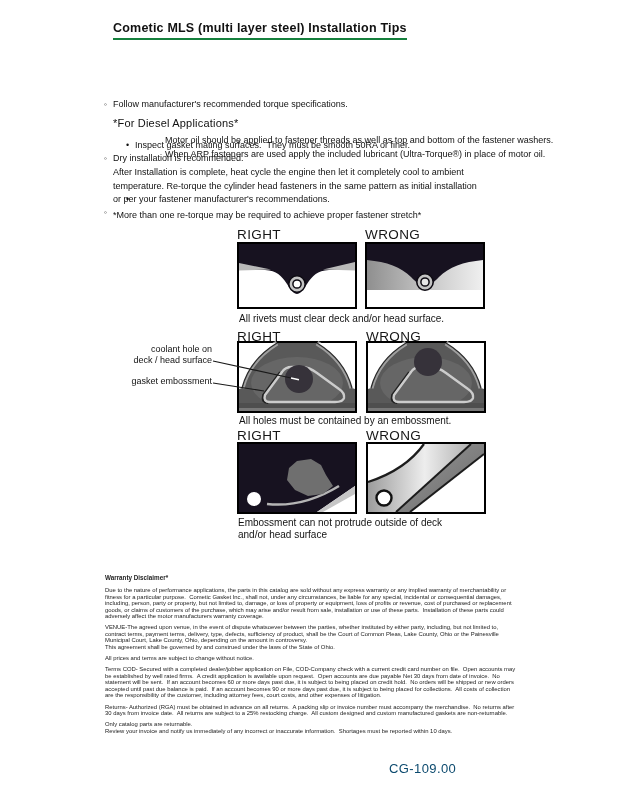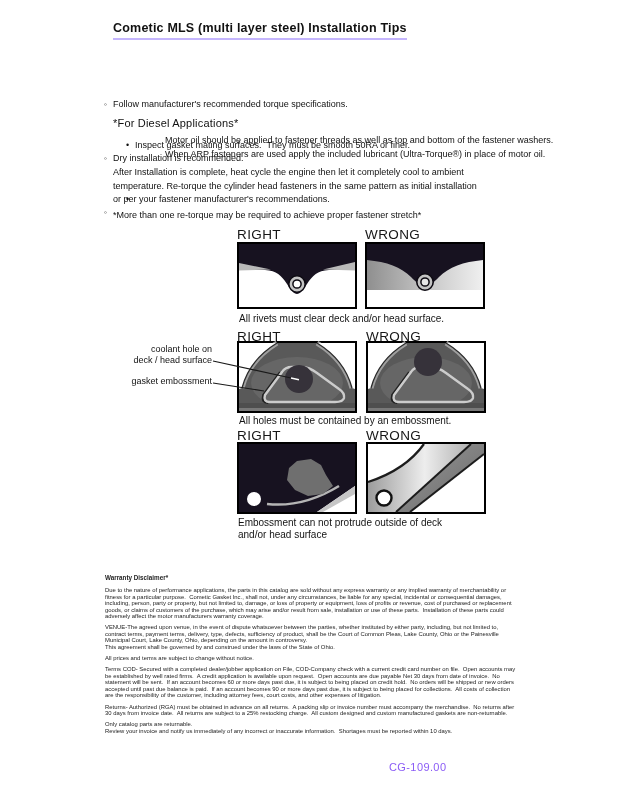--- a/index.html
+++ b/index.html
@@ -1,34 +1,34 @@
 <!DOCTYPE html>
 <html><head>
 <meta charset="utf-8">
 <style>
   html,body{margin:0;padding:0;background:#ffffff;}
   .page{position:relative;width:618px;height:800px;background:#ffffff;overflow:hidden;
         font-family:"Liberation Sans",sans-serif;color:#111;}
   .abs{position:absolute;}
-  .title{font-size:12.5px;font-weight:bold;border-bottom:2px solid #c4b5fd;padding-bottom:3px;
+  .title{font-size:12.5px;font-weight:bold;border-bottom:2px solid #15803d;padding-bottom:3px;
          letter-spacing:.2px;white-space:nowrap;}
   .bullets{font-size:9px;line-height:13.5px;white-space:pre-wrap;}
   .b-row{display:flex;}
   .b-marker{width:9px;flex:0 0 9px;font-size:8px;}
   .sb-row{display:flex;padding-left:22px;}
   .sb-marker{width:9px;flex:0 0 9px;font-size:9px;}
   .h2{font-size:11px;font-weight:normal;letter-spacing:.2px;}
   .body-text{font-size:9px;line-height:13.5px;white-space:pre-wrap;}
   .panel-label{font-size:13.5px;letter-spacing:.4px;width:120px;color:#161616;}
   .caption{font-size:10px;color:#141414;white-space:pre-wrap;line-height:12px;}
   .side-label{font-size:9px;line-height:11px;text-align:right;width:100px;color:#141414;white-space:pre-wrap;}
   .legal{width:412px;font-size:5.9px;line-height:6.4px;color:#232323;}
   .legal .lg-head{font-weight:bold;font-size:6.3px;margin:0 0 6px 0;}
   .legal p{margin:0 0 5px 0;white-space:pre-wrap;}
-  .page-code{font-size:11px;letter-spacing:.4px;color:#8b5cf6;}
+  .page-code{font-size:13px;letter-spacing:.4px;color:#0c4a6e;}
   svg{display:block;}
 </style>
 </head>
 <body>
 
 <div class="page">
 
   <div class="abs title" style="left:113px;top:21px;">Cometic MLS (multi layer steel) Installation Tips</div>
 
   <div class="abs bullets" style="left:104px;top:44px;width:460px;">

